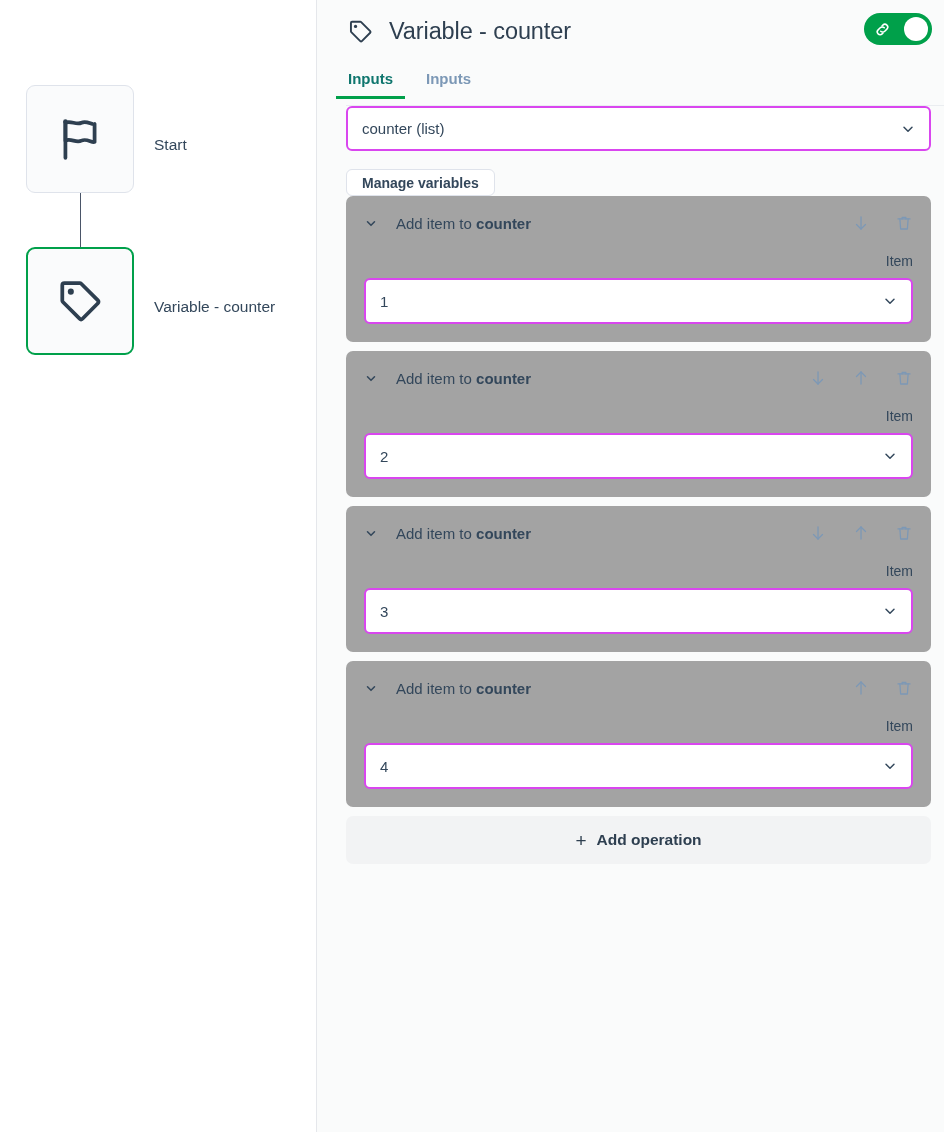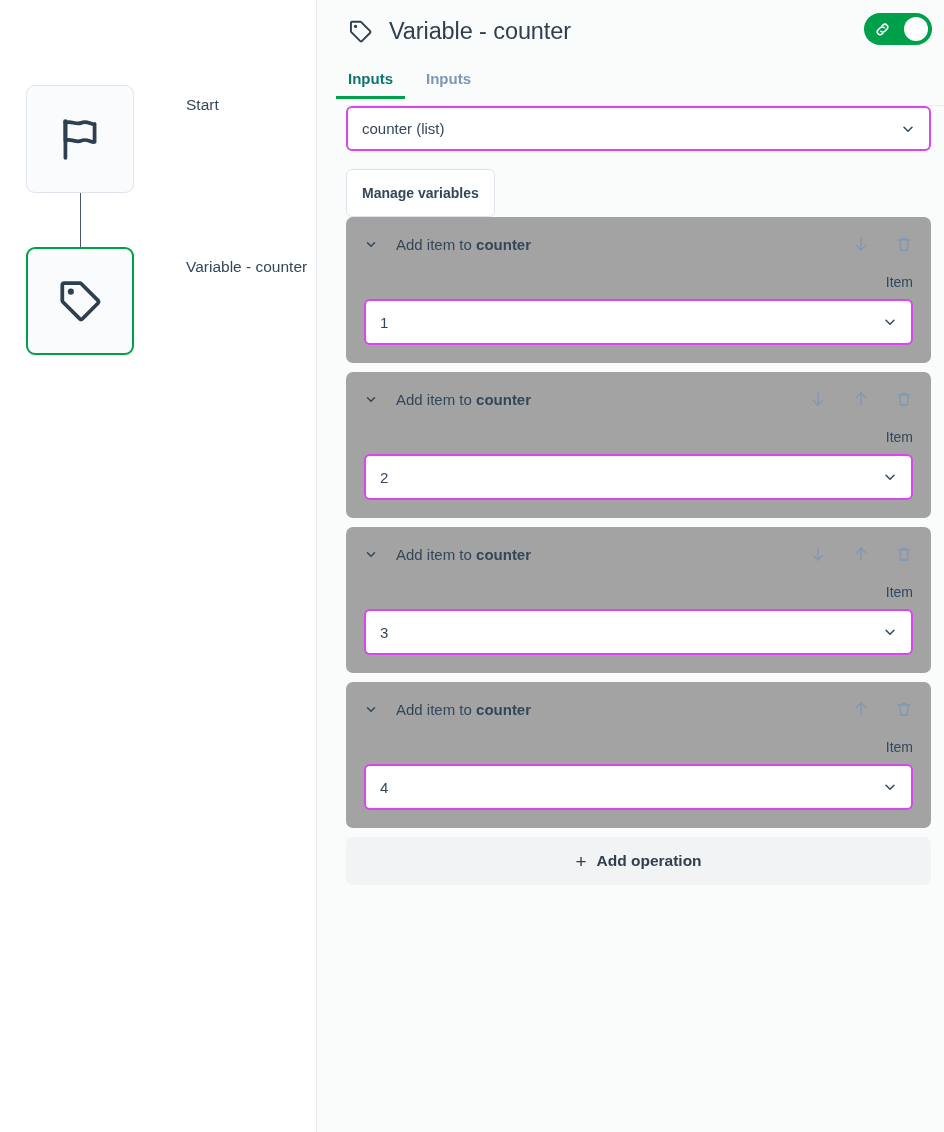--- a/index.html
+++ b/index.html
@@ -13,21 +13,21 @@
   .app { position: relative; width: 944px; height: 1132px; display: flex; }
 
   
   .canvas {
     position: relative;
     width: 317px; height: 1132px;
     background: #ffffff;
     border-right: 1px solid #e5e7eb;
     flex: 0 0 317px;
   }
-  .node-wrap { position: absolute; display: flex; align-items: flex-start; gap: 32px; }
+  .node-wrap { position: absolute; display: flex; align-items: center; }
   .node-box {
     width: 108px; height: 108px;
     border-radius: 9px;
     background: #fafbfc;
     display: flex; align-items: center; justify-content: center;
   }
   .node-box.plain { border: 1px solid #dfe3eb; }
   .node-box.selected { border: 2px solid #00a04a; background: #fafbfc; }
   .node-label {
     margin-left: 20px;
@@ -125,21 +125,21 @@
     display: flex; align-items: center;
     padding: 0 40px 0 14px;
     font-size: 15px;
     color: #33475b;
     cursor: pointer;
   }
   .select .chev { position: absolute; right: 13px; top: 50%; transform: translateY(-50%); width: 16px; height: 16px; }
 
   .btn-secondary {
     display: inline-flex; align-items: center; justify-content: center;
-    height: 48px; padding: 0 15px;
+    height: 27px; padding: 0 15px;
     margin-top: 18px;
     background: #ffffff;
     border: 1px solid #dfe3eb;
     border-radius: 6px;
     font-size: 14px; font-weight: bold;
     color: #33475b;
     cursor: pointer;
   }
 
   .ops-label { font-size: 14.5px; color: #33475b; margin-top: 22px; margin-bottom: 10px; }

